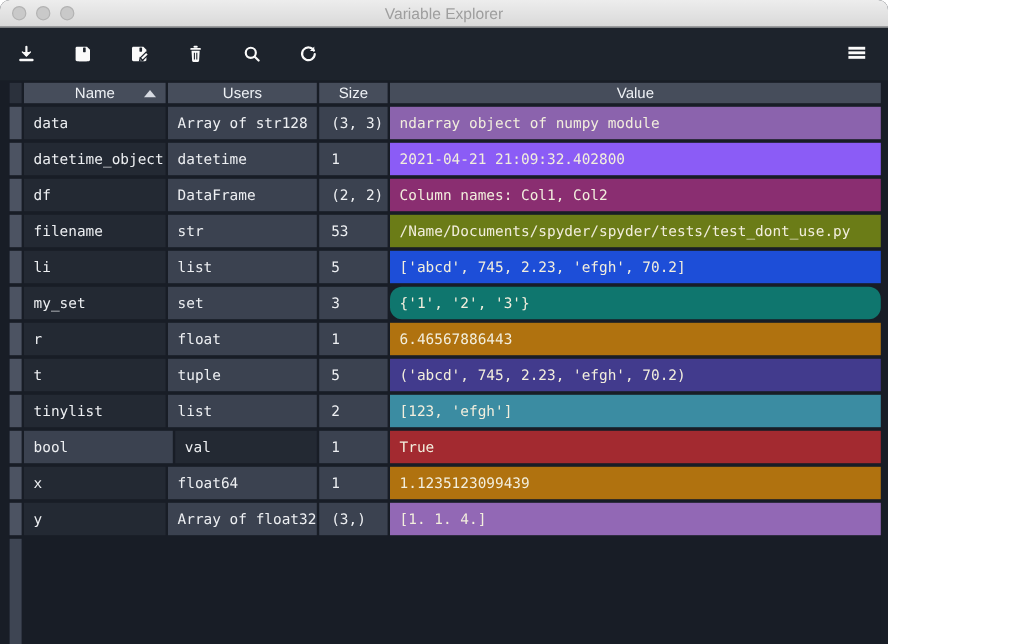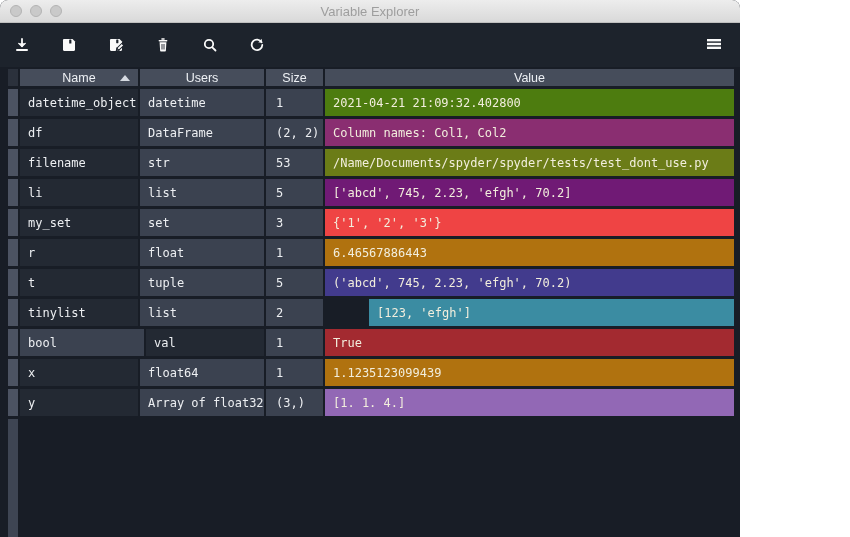--- a/index.html
+++ b/index.html
@@ -136,73 +136,80 @@
       <div class="hcell h-size">
           <span>Size</span>
         </div>
       <div class="hcell h-value">
           <span>Value</span>
         </div>
     </div>
 
     <div class="row">
       <div class="stub"></div>
+      <div class="cell c-name">data</div>
+      <div class="cell c-type">Array of str128</div>
+      <div class="cell c-size">(3, 3)</div>
+      <div class="cell c-value" style="background-color: rgb(139, 99, 173);">ndarray object of numpy module</div>
+    </div>
+    <div class="row">
+      <div class="stub"></div>
       <div class="cell c-name">datetime_object</div>
       <div class="cell c-type">datetime</div>
       <div class="cell c-size">1</div>
-      <div class="cell c-value" style="background-color: #4d7c0f;">2021-04-21 21:09:32.402800</div>
+      <div class="cell c-value" style="background-color: #8b5cf6;">2021-04-21 21:09:32.402800</div>
     </div>
     <div class="row">
       <div class="stub"></div>
       <div class="cell c-name">df</div>
       <div class="cell c-type">DataFrame</div>
       <div class="cell c-size">(2, 2)</div>
       <div class="cell c-value" style="background-color: rgb(138, 46, 113);">Column names: Col1, Col2</div>
     </div>
     <div class="row">
       <div class="stub"></div>
       <div class="cell c-name">filename</div>
       <div class="cell c-type">str</div>
       <div class="cell c-size">53</div>
       <div class="cell c-value" style="background-color: rgb(107, 124, 23);">/Name/Documents/spyder/spyder/tests/test_dont_use.py</div>
     </div>
     <div class="row">
       <div class="stub"></div>
       <div class="cell c-name">li</div>
       <div class="cell c-type">list</div>
       <div class="cell c-size">5</div>
-      <div class="cell c-value" style="background-color: #701a75;">['abcd', 745, 2.23, 'efgh', 70.2]</div>
+      <div class="cell c-value" style="background-color: #1d4ed8;">['abcd', 745, 2.23, 'efgh', 70.2]</div>
     </div>
     <div class="row">
       <div class="stub"></div>
       <div class="cell c-name">my_set</div>
       <div class="cell c-type">set</div>
       <div class="cell c-size">3</div>
-      <div class="cell c-value" style="background-color: #ef4444;">{'1', '2', '3'}</div>
+      <div class="cell c-value" style="background-color: #0f766e; border-radius: 10px;">{'1', '2', '3'}</div>
     </div>
     <div class="row">
       <div class="stub"></div>
       <div class="cell c-name">r</div>
       <div class="cell c-type">float</div>
       <div class="cell c-size">1</div>
       <div class="cell c-value" style="background-color: rgb(176, 114, 15);">6.46567886443</div>
     </div>
     <div class="row">
       <div class="stub"></div>
       <div class="cell c-name">t</div>
       <div class="cell c-type">tuple</div>
       <div class="cell c-size">5</div>
       <div class="cell c-value" style="background-color: rgb(66, 59, 141);">('abcd', 745, 2.23, 'efgh', 70.2)</div>
     </div>
     <div class="row">
       <div class="stub"></div>
       <div class="cell c-name">tinylist</div>
       <div class="cell c-type">list</div>
       <div class="cell c-size">2</div>
-      <div class="cell c-value" style="background-color: rgb(59, 140, 162); margin-left: 44px;">[123, 'efgh']</div>
+      <div class="cell c-value" style="background-color: rgb(59, 140, 162);">[123, 'efgh']</div>
     </div>
     <div class="row">
       <div class="stub"></div>
       <div class="cell c-type">bool</div>
       <div class="cell c-name">val</div>
       <div class="cell c-size">1</div>
       <div class="cell c-value" style="background-color: rgb(163, 42, 48);">True</div>
     </div>
     <div class="row">
       <div class="stub"></div>

